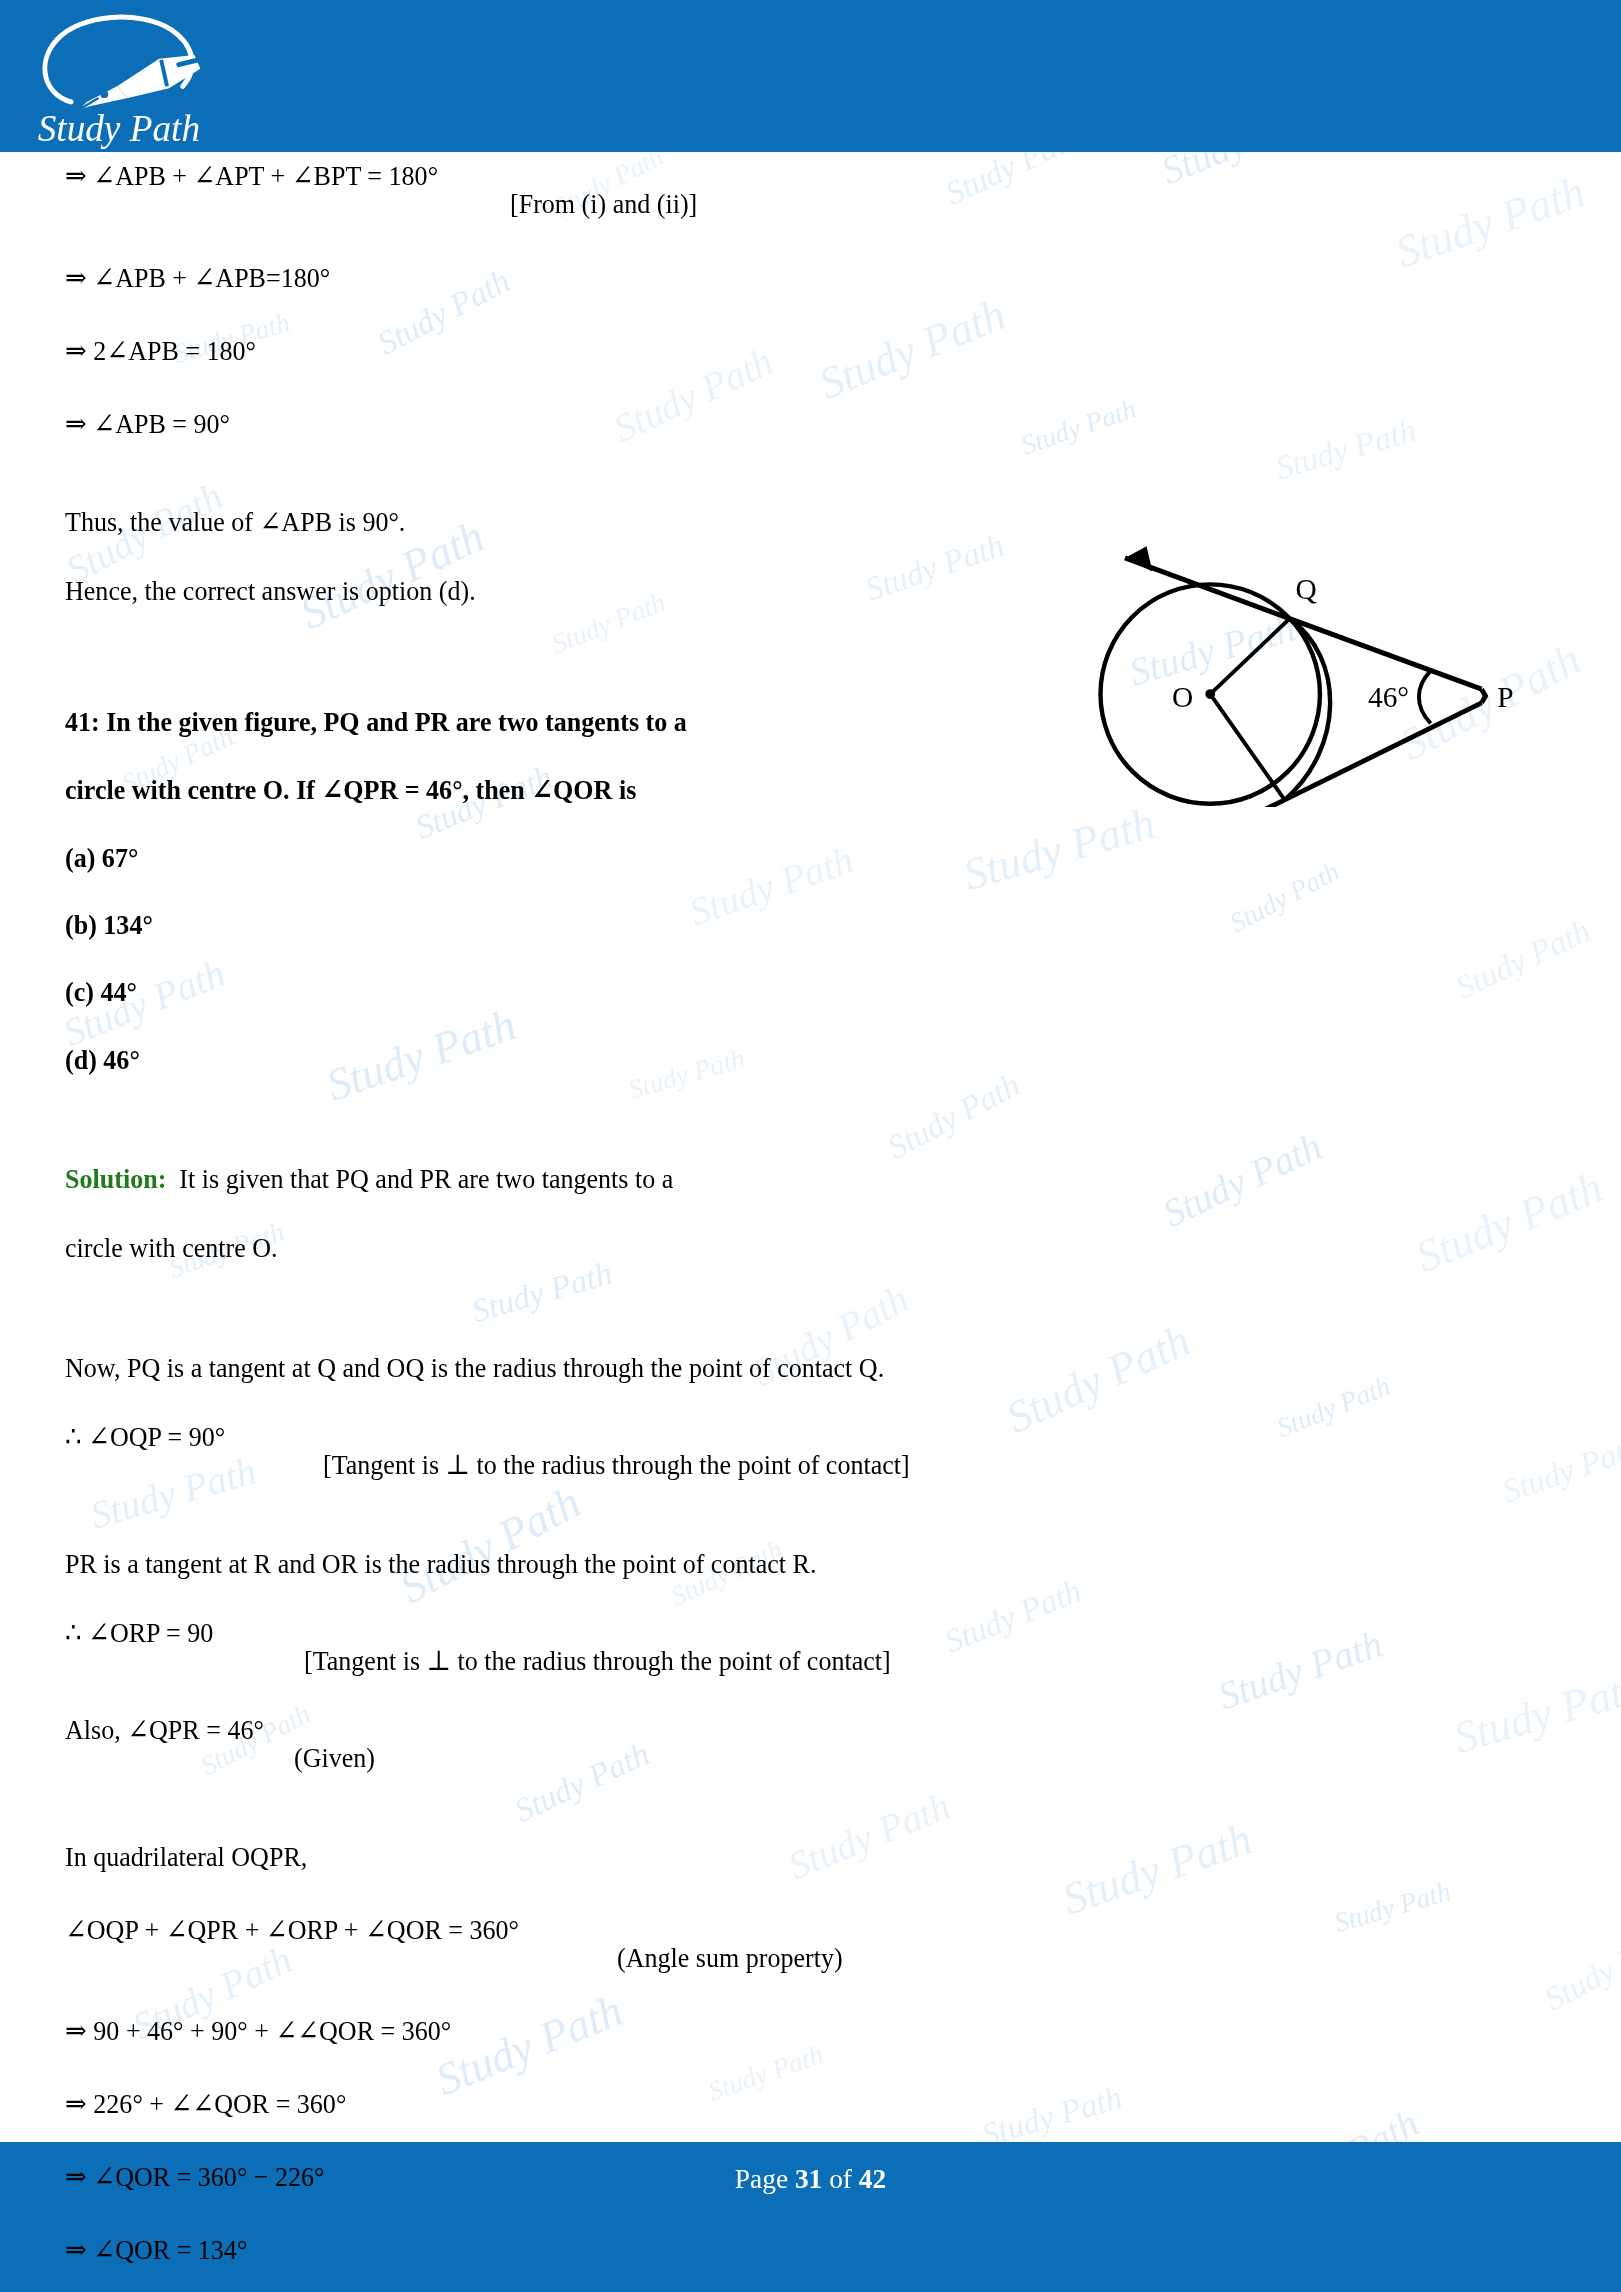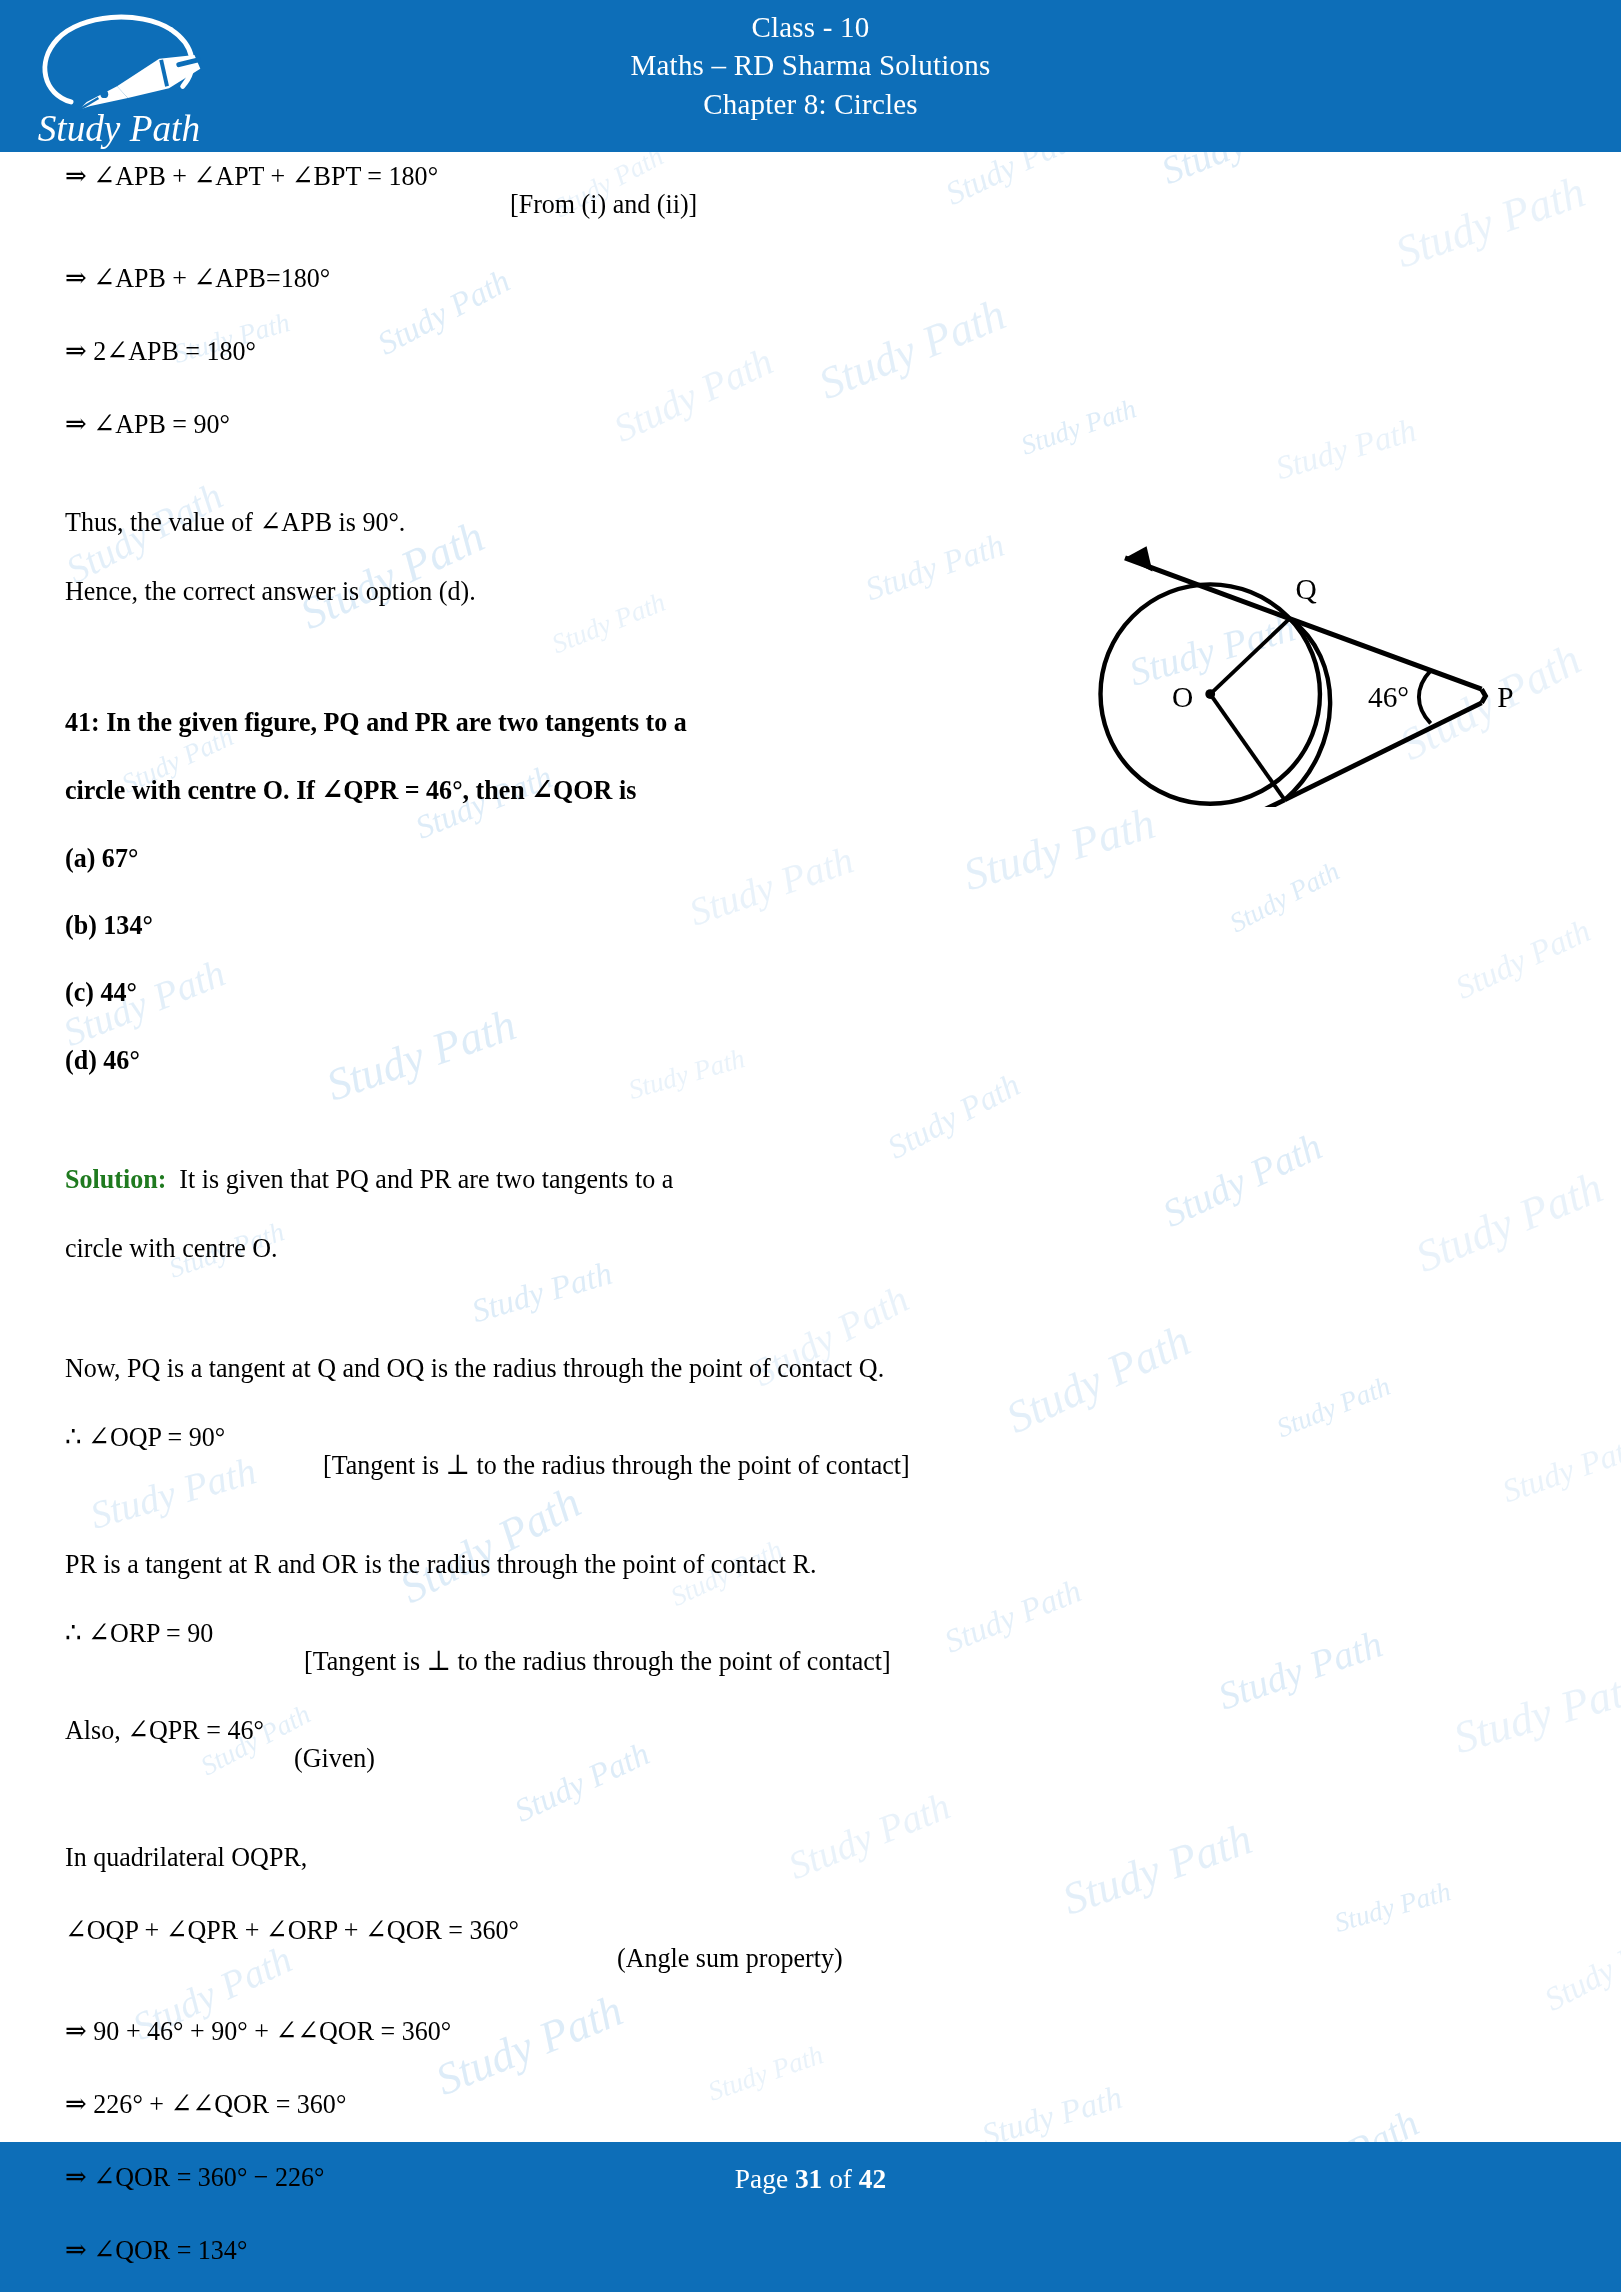--- a/index.html
+++ b/index.html
@@ -124,25 +124,20 @@
         <path d="M160 62 L180 57" stroke="#0d6eb8" stroke-width="5" fill="none" stroke-linecap="round"></path>
 
         <path d="M97 84 L66 100 L58 108 L70 104 L108 96 Z" fill="#ffffff"></path>
         <path d="M58 108 L78 96" stroke="#0d6eb8" stroke-width="2.5" fill="none"></path>
         <circle cx="84" cy="92" r="4" fill="#0d6eb8"></circle>
       </g>
 
       <text x="16" y="140" font-family="Liberation Serif, serif" font-style="italic" font-size="38" fill="#ffffff">Study Path</text>
     </svg>
   </div>
-  <div class="hd-titles">
-    <div class="hd-line">Class - 10</div>
-    <div class="hd-line">Maths – RD Sharma Solutions</div>
-    <div class="hd-line">Chapter 8: Circles</div>
-  </div>
 </div>
 
 <div class="page">
 
   <div class="txt layer-text" style="left:65px;top:9.8px;">⇒ ∠APB + ∠APT + ∠BPT = 180°</div>
   <div class="txt layer-text" style="left:510px;top:9.8px;">[From (i) and (ii)]</div>
   <div class="txt layer-text" style="left:65px;top:56px;">⇒ ∠APB + ∠APB=180°</div>
   <div class="txt layer-text" style="left:65px;top:101px;">⇒ 2∠APB = 180°</div>
   <div class="txt layer-text" style="left:65px;top:146px;">⇒ ∠APB = 90°</div>
 

